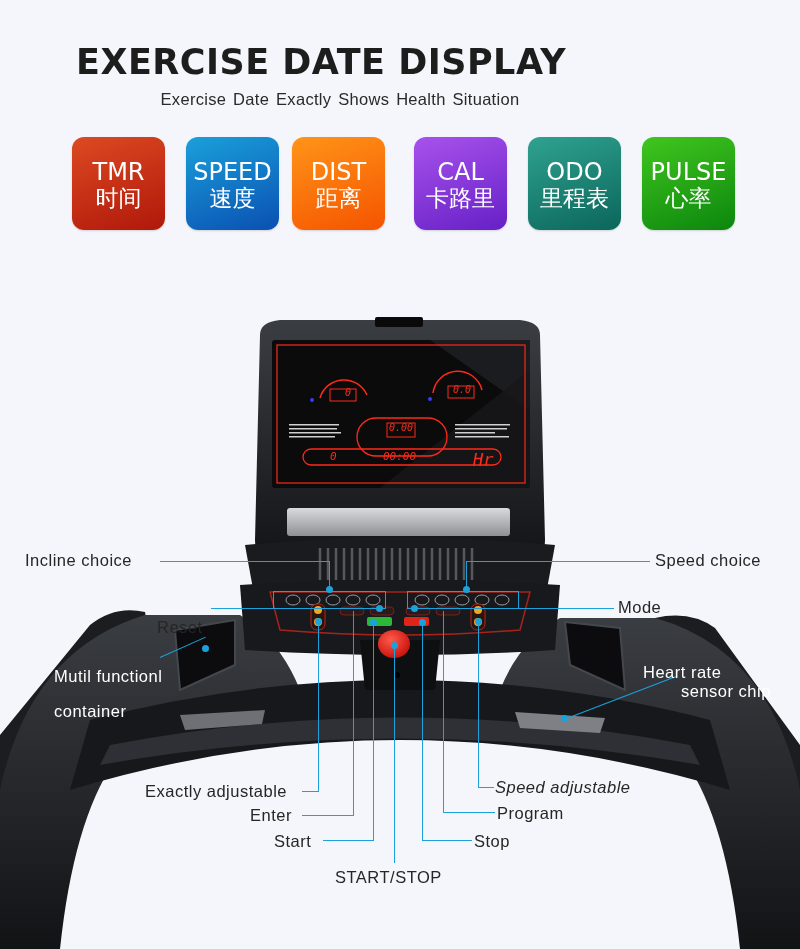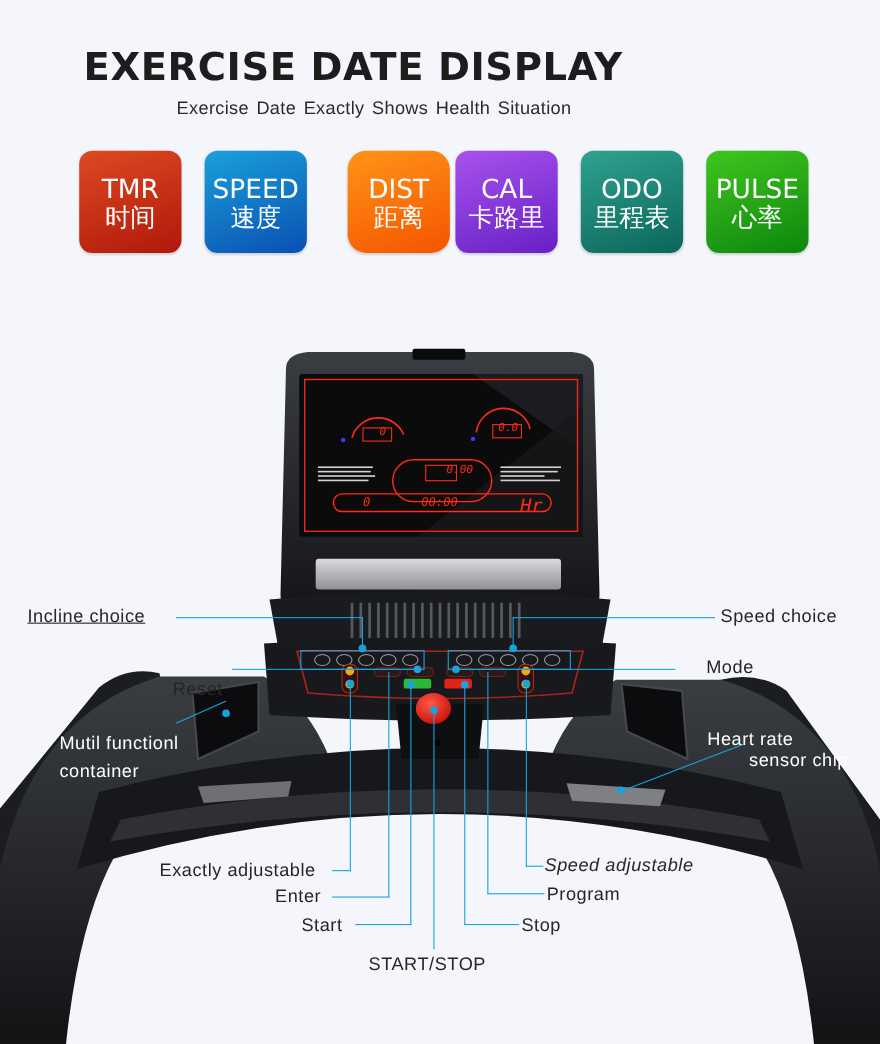--- a/index.html
+++ b/index.html
@@ -26,21 +26,21 @@
 
 <div class="tiles">
   <div class="tile" style="left:0;background:linear-gradient(160deg,#dc4a22,#b0180a);">
     <div class="en">TMR</div>
     <div class="cn">时间</div>
   </div>
   <div class="tile" style="left:114px;background:linear-gradient(160deg,#1aa0da,#0a50b2);">
     <div class="en">SPEED</div>
     <div class="cn">速度</div>
   </div>
-  <div class="tile" style="left:244px;background:linear-gradient(160deg,#ff9418,#f55400);border-radius:17px;">
+  <div class="tile" style="left:220px;background:linear-gradient(160deg,#ff9418,#f55400);">
     <div class="en">DIST</div>
     <div class="cn">距离</div>
   </div>
   <div class="tile" style="left:342px;background:linear-gradient(160deg,#a852ec,#6620c6);">
     <div class="en">CAL</div>
     <div class="cn">卡路里</div>
   </div>
   <div class="tile" style="left:456px;background:linear-gradient(160deg,#2fa290,#0b665a);">
     <div class="en">ODO</div>
     <div class="cn">里程表</div>
@@ -220,35 +220,35 @@
   <div class="line" style="left:422px;top:540px;width:50px;height:1px;"></div>
   <div class="dot" style="left:419px;top:319px;"></div>
 
   <div class="line" style="left:443px;top:311px;width:1px;height:202px;"></div>
   <div class="line" style="left:443px;top:512px;width:52px;height:1px;"></div>
 
   <div class="line" style="left:478px;top:322px;width:1px;height:166px;"></div>
   <div class="line" style="left:478px;top:487px;width:16px;height:1px;"></div>
   <div class="dot" style="left:475px;top:318px;"></div>
 
-  <div class="label" style="left:25px;top:251px;text-decoration:underline;">Incline choice</div>
+  <div class="label" style="left:25px;top:251px;">Incline choice</div>
   <div class="label" style="left:655px;top:251px;">Speed choice</div>
   <div class="label" style="left:157px;top:298px;margin-top:20px;">Reset</div>
-  <div class="label" style="left:618px;top:298px;margin-left:24px;">Mode</div>
+  <div class="label" style="left:618px;top:298px;">Mode</div>
   <div class="label white" style="left:54px;top:367px;text-align:center;">Mutil functionl</div>
-  <div class="label white" style="left:54px;top:392px;">container</div>
+  <div class="label white" style="left:54px;top:402px;">container</div>
   <div class="label white" style="left:643px;top:363px;">Heart rate</div>
   <div class="label white" style="left:681px;top:382px;">sensor chip</div>
   <div class="label" style="left:145px;top:482px;">Exactly adjustable</div>
   <div class="label" style="left:250px;top:506px;">Enter</div>
   <div class="label" style="left:274px;top:532px;">Start</div>
   <div class="label" style="left:335px;top:568px;">START/STOP</div>
   <div class="label" style="left:495px;top:478px;font-style:italic;">Speed adjustable</div>
   <div class="label" style="left:497px;top:504px;">Program</div>
   <div class="label" style="left:474px;top:532px;">Stop</div>
 
   <div style="position:absolute;left:345px;top:87px;font-size:10px;color:#ff2a1a;font-family:'DejaVu Sans Mono',monospace;font-style:italic;">0</div>
   <div style="position:absolute;left:453px;top:84px;font-size:10px;color:#ff2a1a;font-family:'DejaVu Sans Mono',monospace;font-style:italic;">0.0</div>
-  <div style="position:absolute;left:406px;top:122px;font-size:10px;color:#ff2a1a;font-family:'DejaVu Sans Mono',monospace;font-style:italic;">0.00</div>
+  <div style="position:absolute;left:389px;top:122px;font-size:10px;color:#ff2a1a;font-family:'DejaVu Sans Mono',monospace;font-style:italic;">0.00</div>
   <div style="position:absolute;left:330px;top:150px;font-size:11px;color:#ff2a1a;font-family:'DejaVu Sans Mono',monospace;font-style:italic;">0</div>
   <div style="position:absolute;left:383px;top:150px;font-size:11px;color:#ff2a1a;font-family:'DejaVu Sans Mono',monospace;font-style:italic;">00:00</div>
   <div style="position:absolute;left:473px;top:150px;font-size:17px;color:#ff2a1a;font-family:'DejaVu Sans Mono',monospace;font-style:italic;">Hr</div>
 </div>
 
 </body></html>

